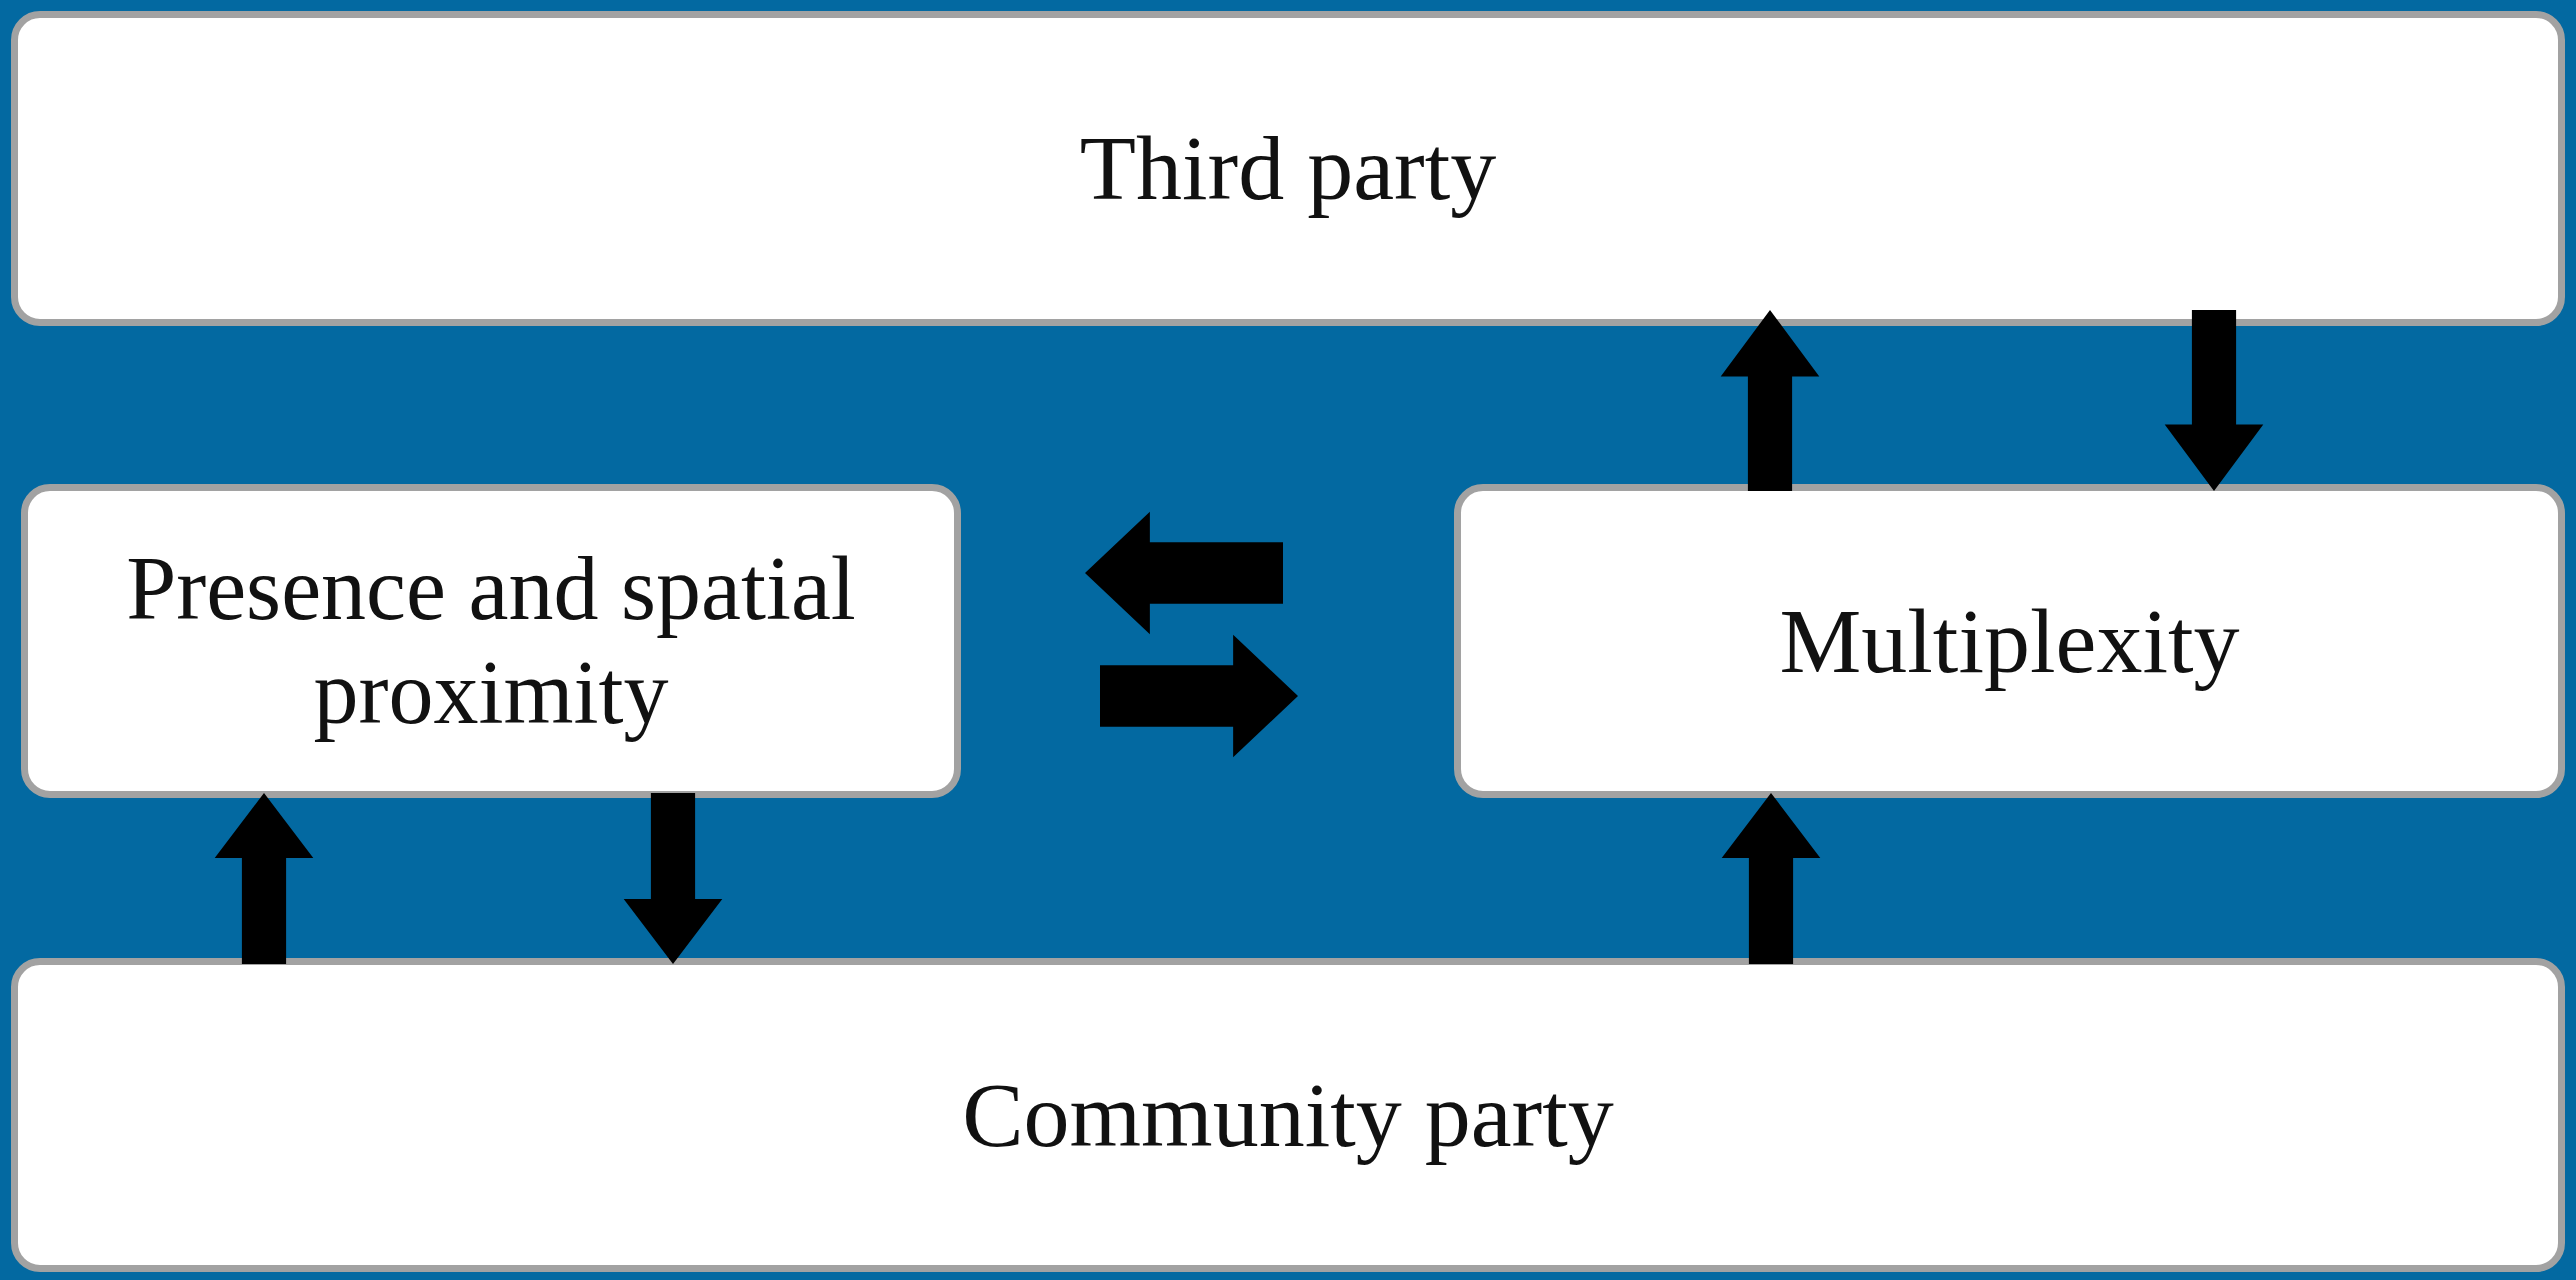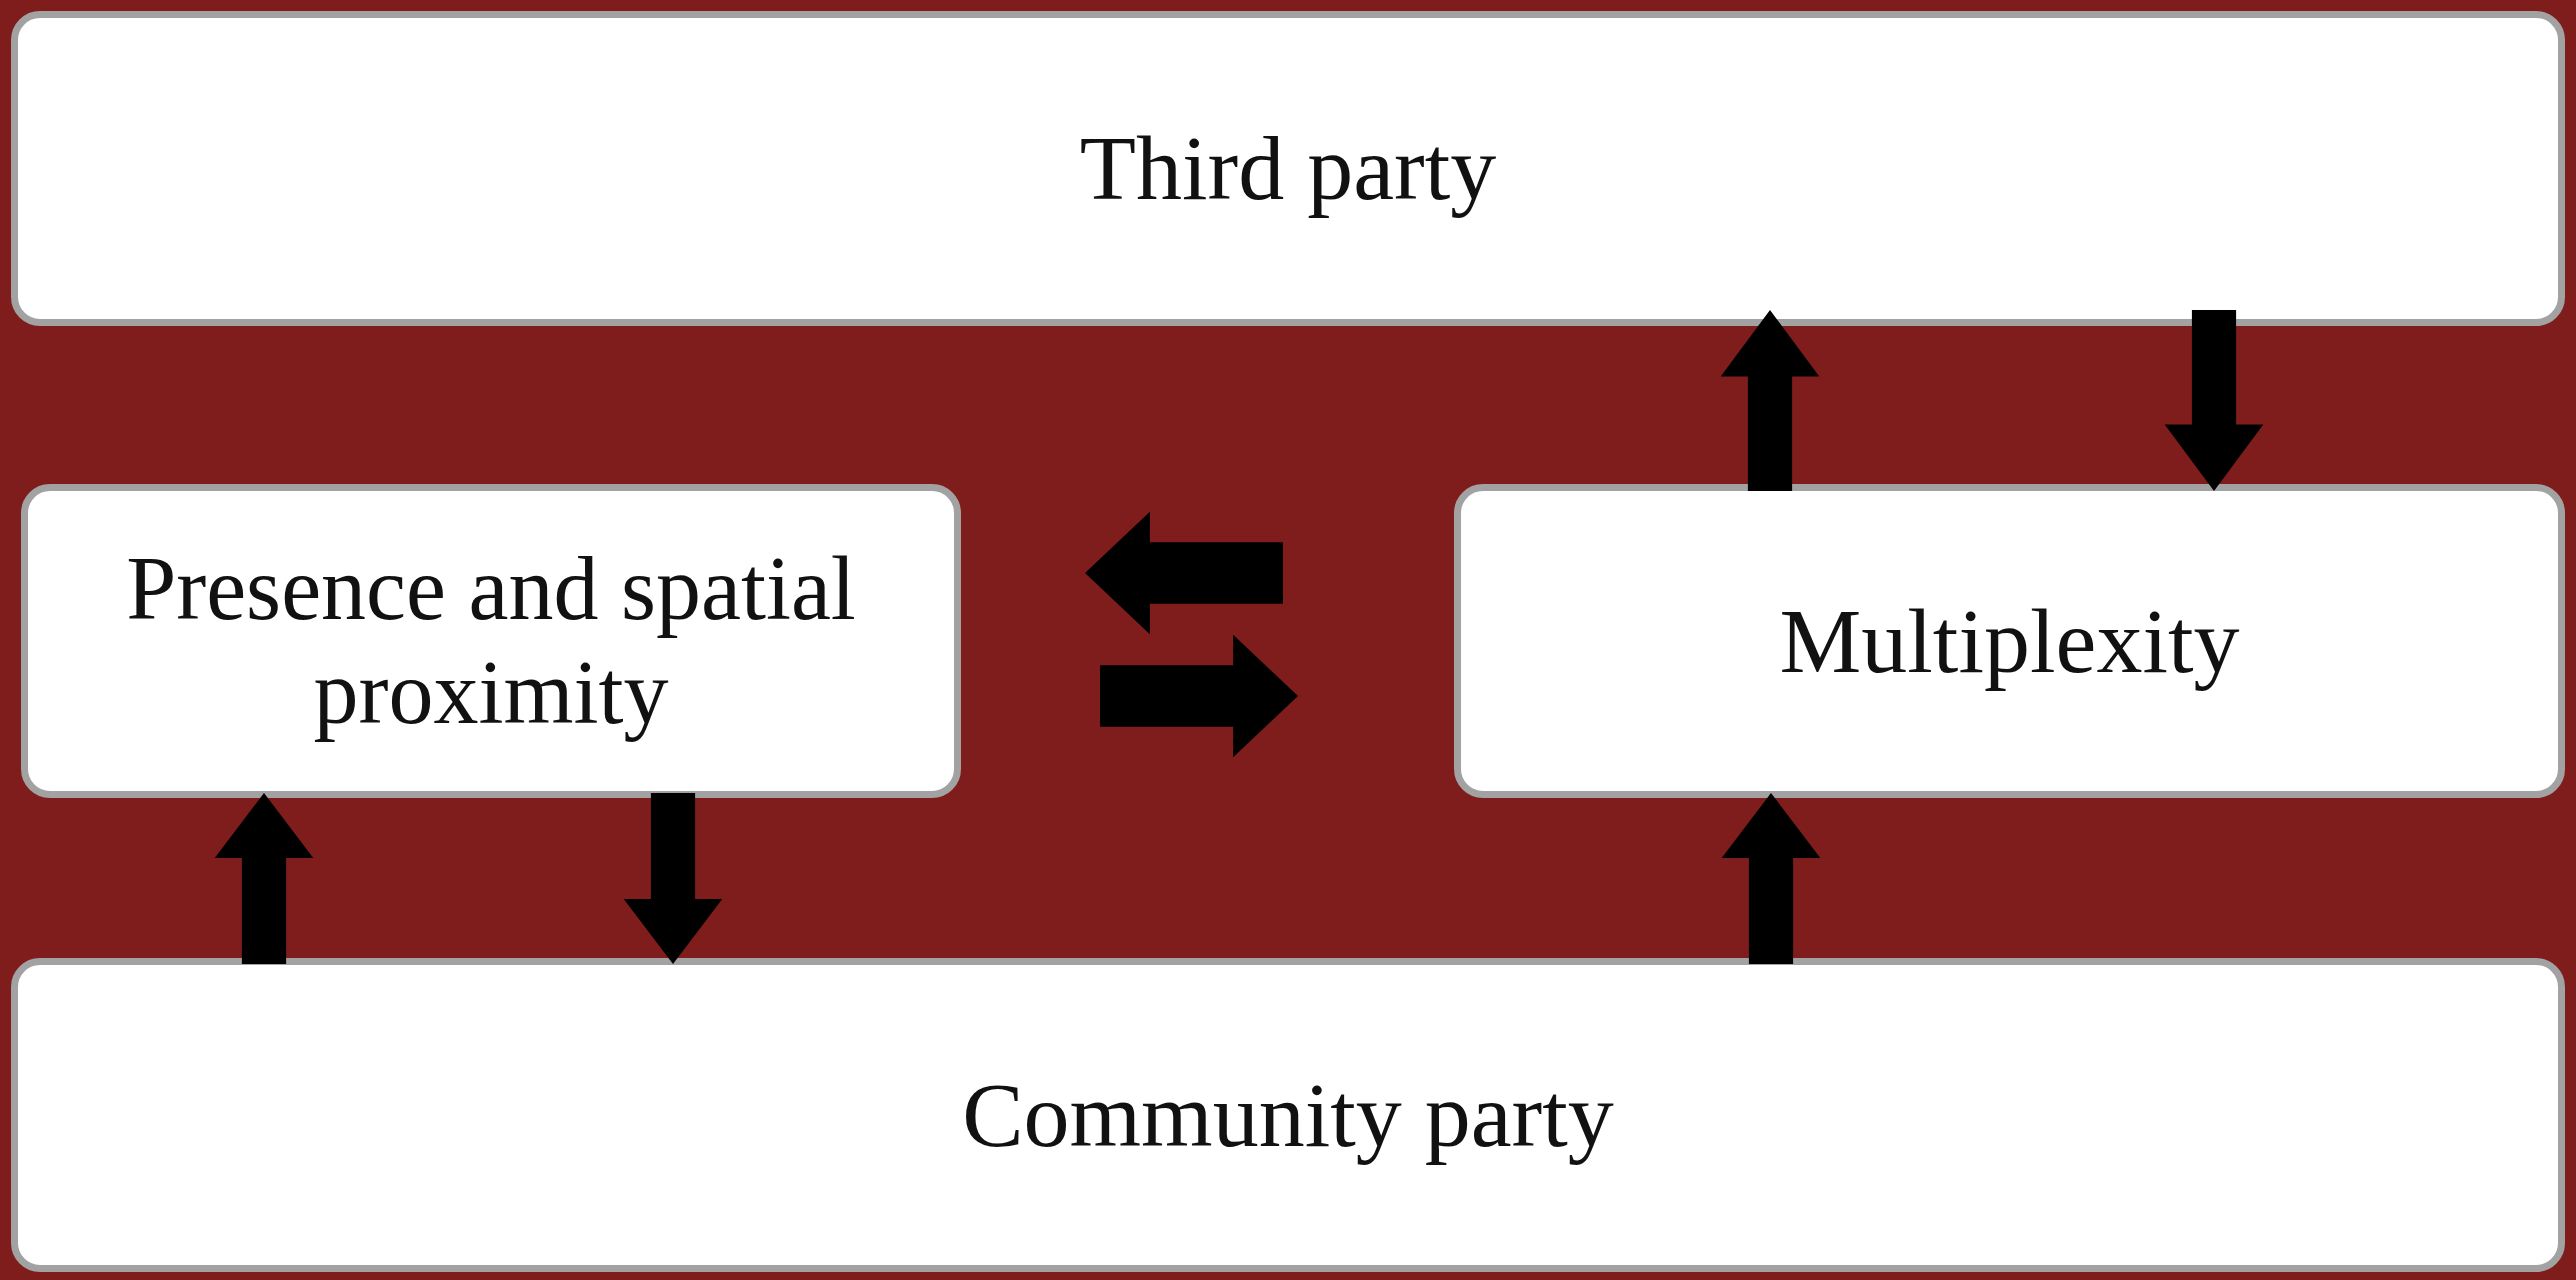--- a/index.html
+++ b/index.html
@@ -8,21 +8,21 @@
     padding: 0;
     background: #ffffff;
   }
   body {
     font-family: "Liberation Serif", "DejaVu Serif", serif;
   }
   #canvas {
     position: relative;
     width: 2576px;
     height: 1281px;
-    background: #7f1d1d;
+    background: #0369a1;
     overflow: hidden;
   }
   .node {
     position: absolute;
     box-sizing: border-box;
     background: #ffffff;
     border-style: solid;
     border-color: #a2a2a2;
     border-width: 7.7px;
     border-radius: 29px;

